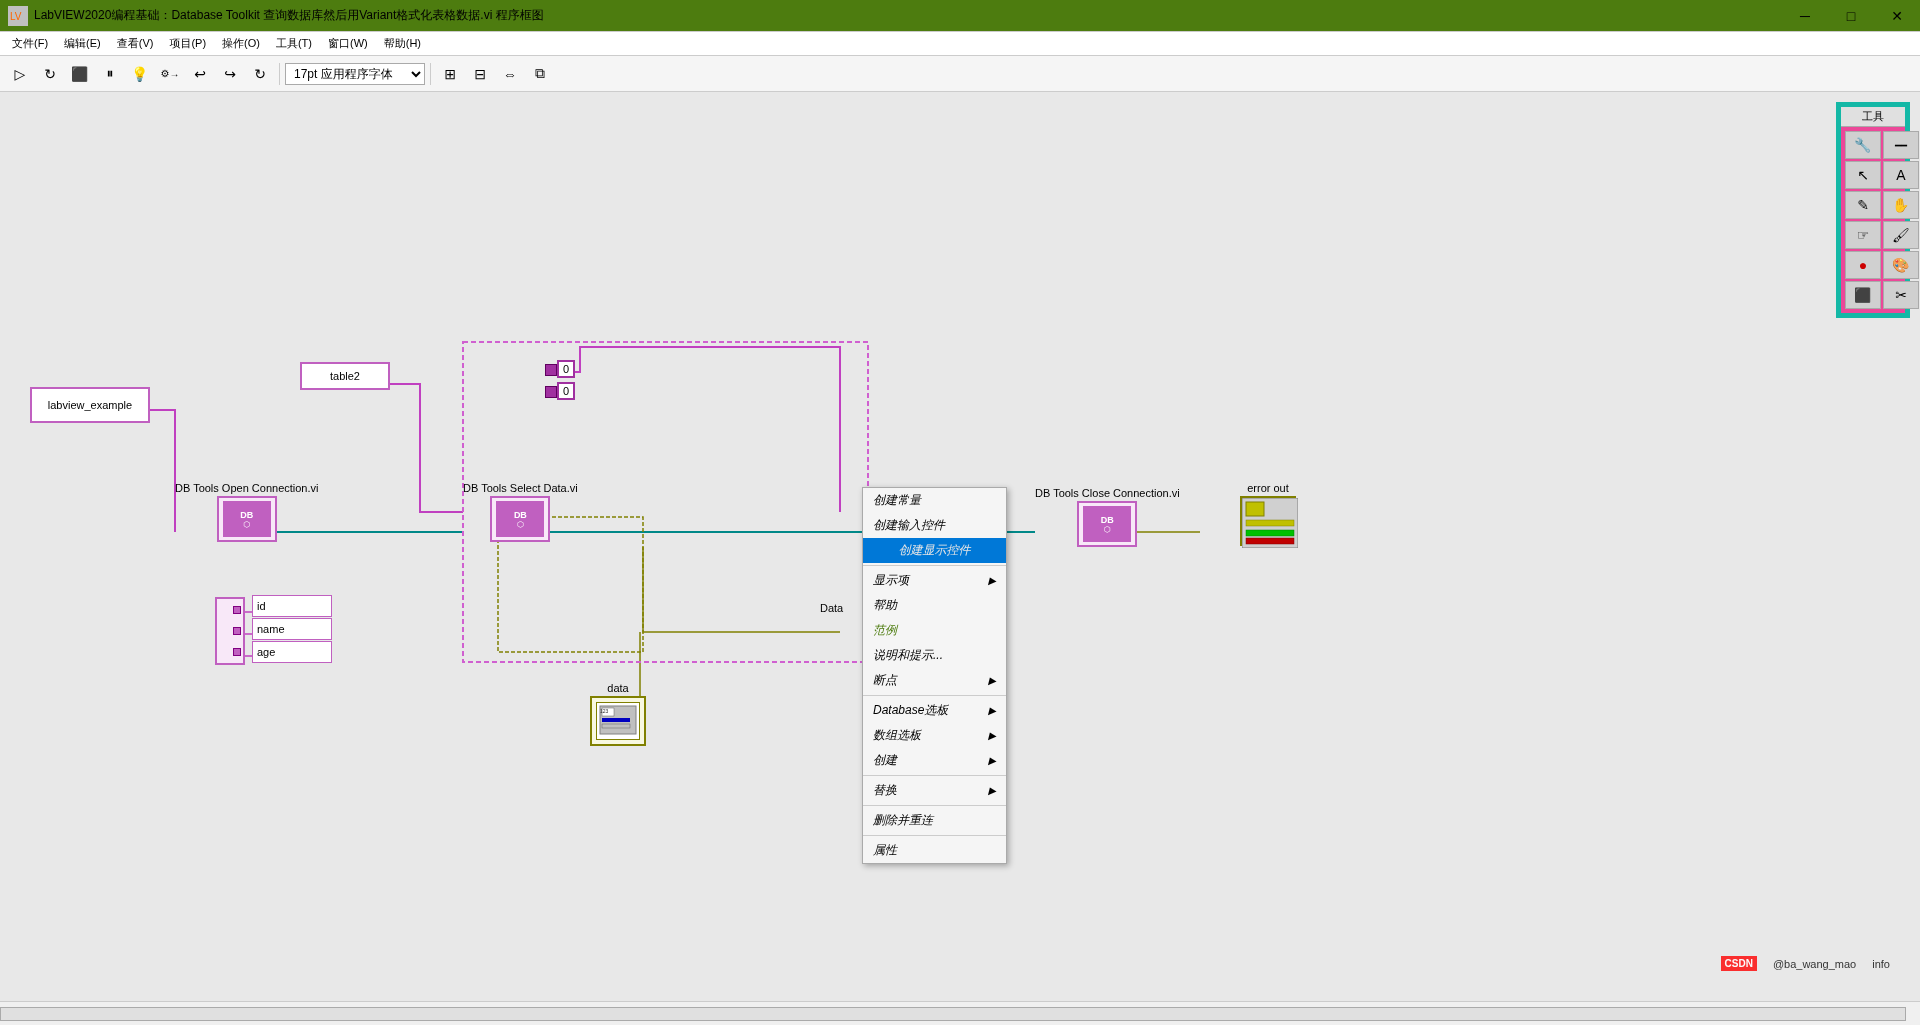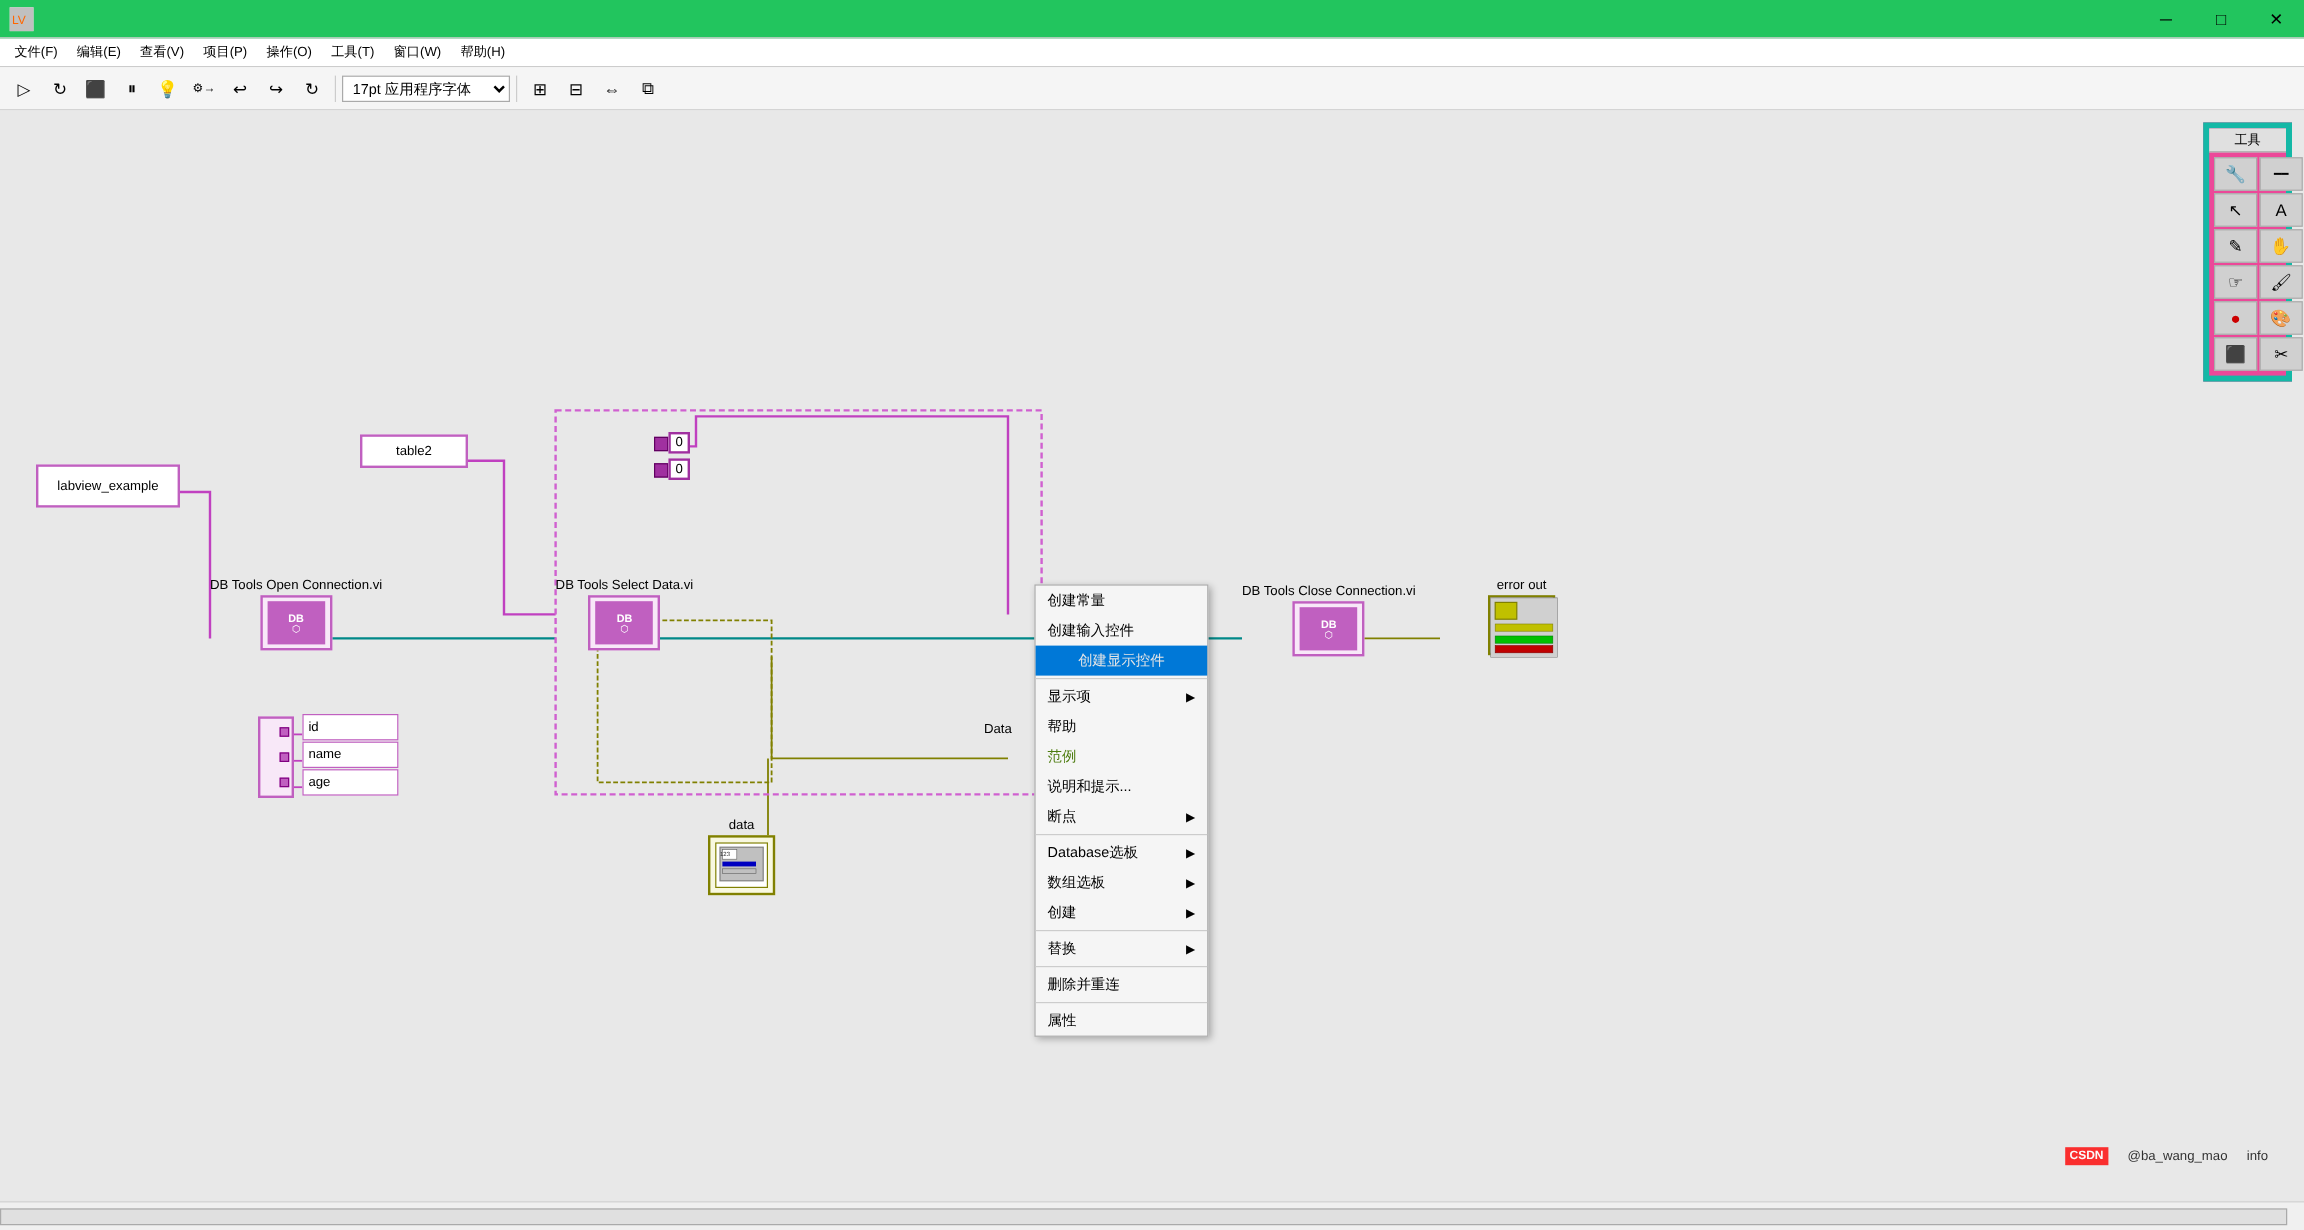--- a/index.html
+++ b/index.html
@@ -10,21 +10,21 @@
       font-family: 'SimSun', 'Microsoft YaHei', sans-serif;
       font-size: 12px;
       overflow: hidden;
       position: relative;
     }
 
     
     #titlebar {
       width: 100%;
       height: 32px;
-      background: #22c55e;
+      background: #4d7c0f;
       border-bottom: 1px solid #ccc;
       display: flex;
       align-items: center;
       padding: 0 8px;
       position: relative;
     }
     #titlebar .app-icon {
       width: 20px;
       height: 20px;
       background: #e0e0e0;
@@ -372,20 +372,21 @@
     }
     .ctx-item {
       padding: 4px 10px;
       font-size: 12px;
       cursor: pointer;
       display: flex;
       align-items: center;
       justify-content: space-between;
       white-space: nowrap;
       color: #000;
+      font-style: italic;
     }
     .ctx-item.selected { background: #0078d7; color: #e5e5e5; justify-content: center; }
     .ctx-item.disabled { color: #4d7c0f; }
     .ctx-item .submenu-arrow { font-size: 10px; }
     .ctx-separator {
       height: 1px;
       background: #ccc;
       margin: 2px 0;
     }
 
@@ -452,20 +453,21 @@
 </head>
 <body>
 
 <div id="titlebar">
   <div class="app-icon">
     <svg width="20" height="20" viewBox="0 0 20 20">
       <rect width="20" height="20" fill="#c0c0c0"></rect>
       <text x="2" y="14" font-size="10" fill="#ff6600">LV</text>
     </svg>
   </div>
+  <span>LabVIEW2020编程基础：Database Toolkit 查询数据库然后用Variant格式化表格数据.vi 程序框图</span>
   <div class="window-controls">
     <div class="win-btn">─</div>
     <div class="win-btn">□</div>
     <div class="win-btn close">✕</div>
   </div>
 </div>
 
 <div id="menubar">
   <div class="menu-item">文件(F)</div>
   <div class="menu-item">编辑(E)</div>

